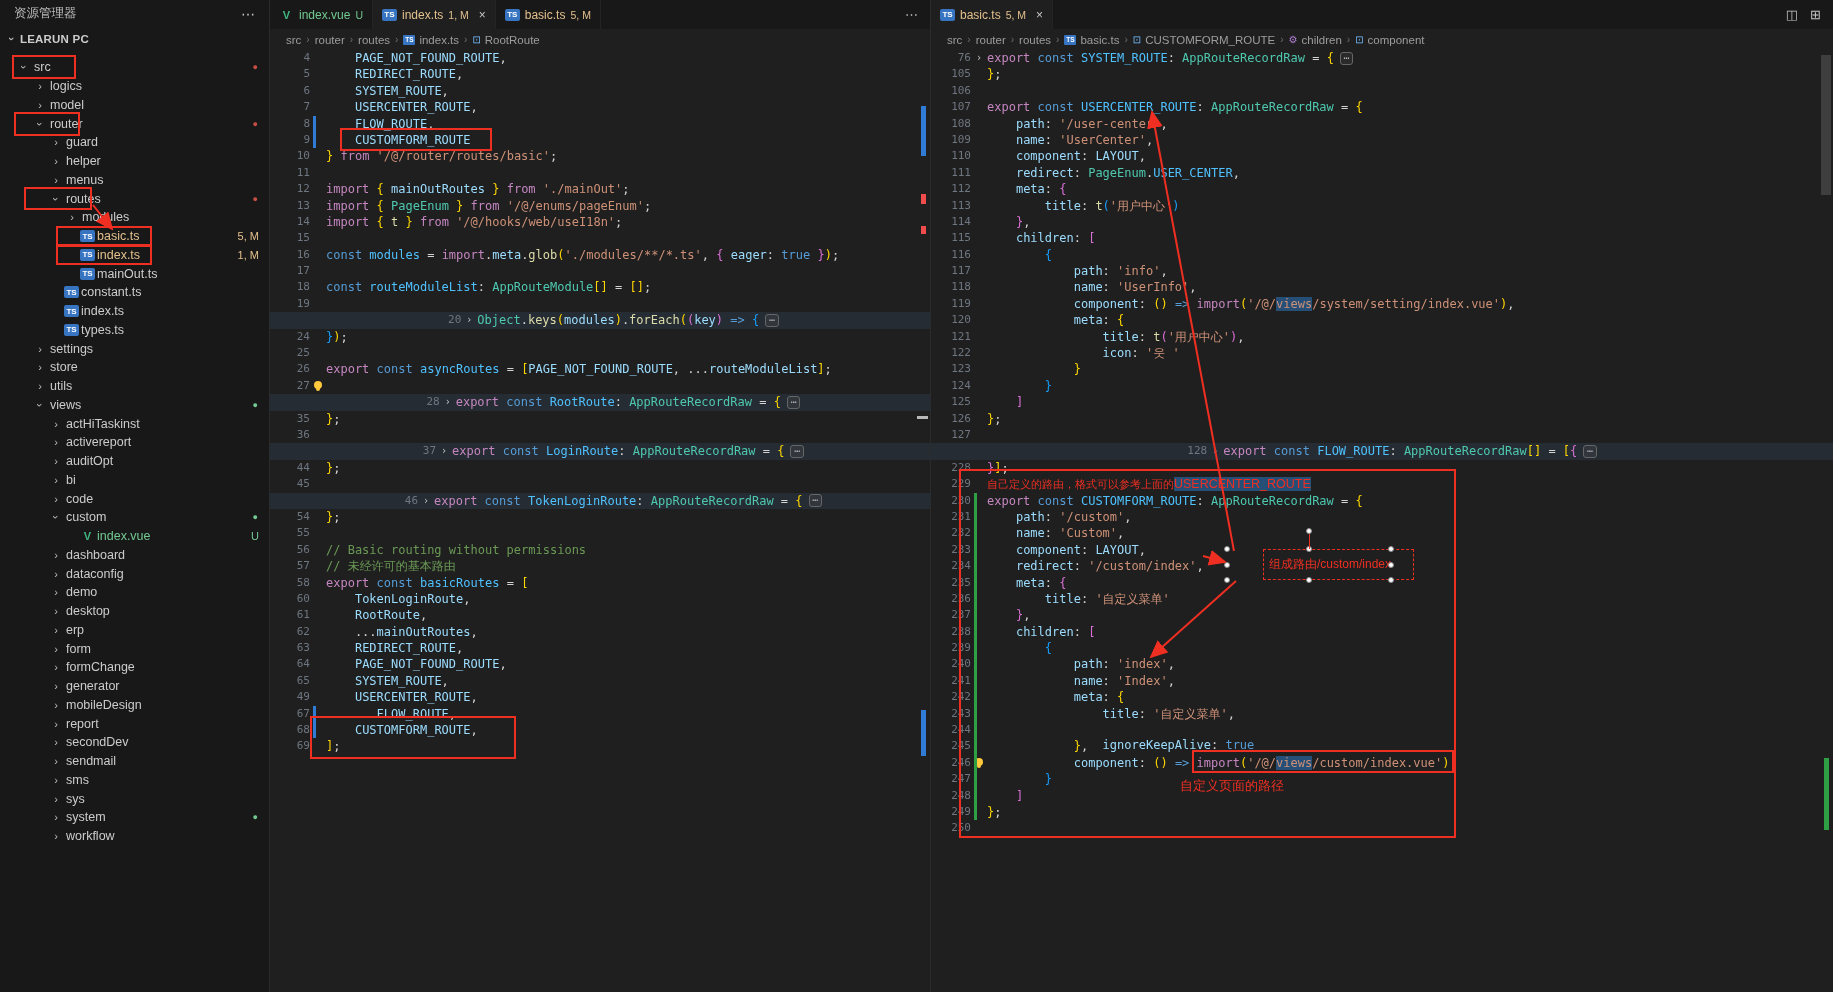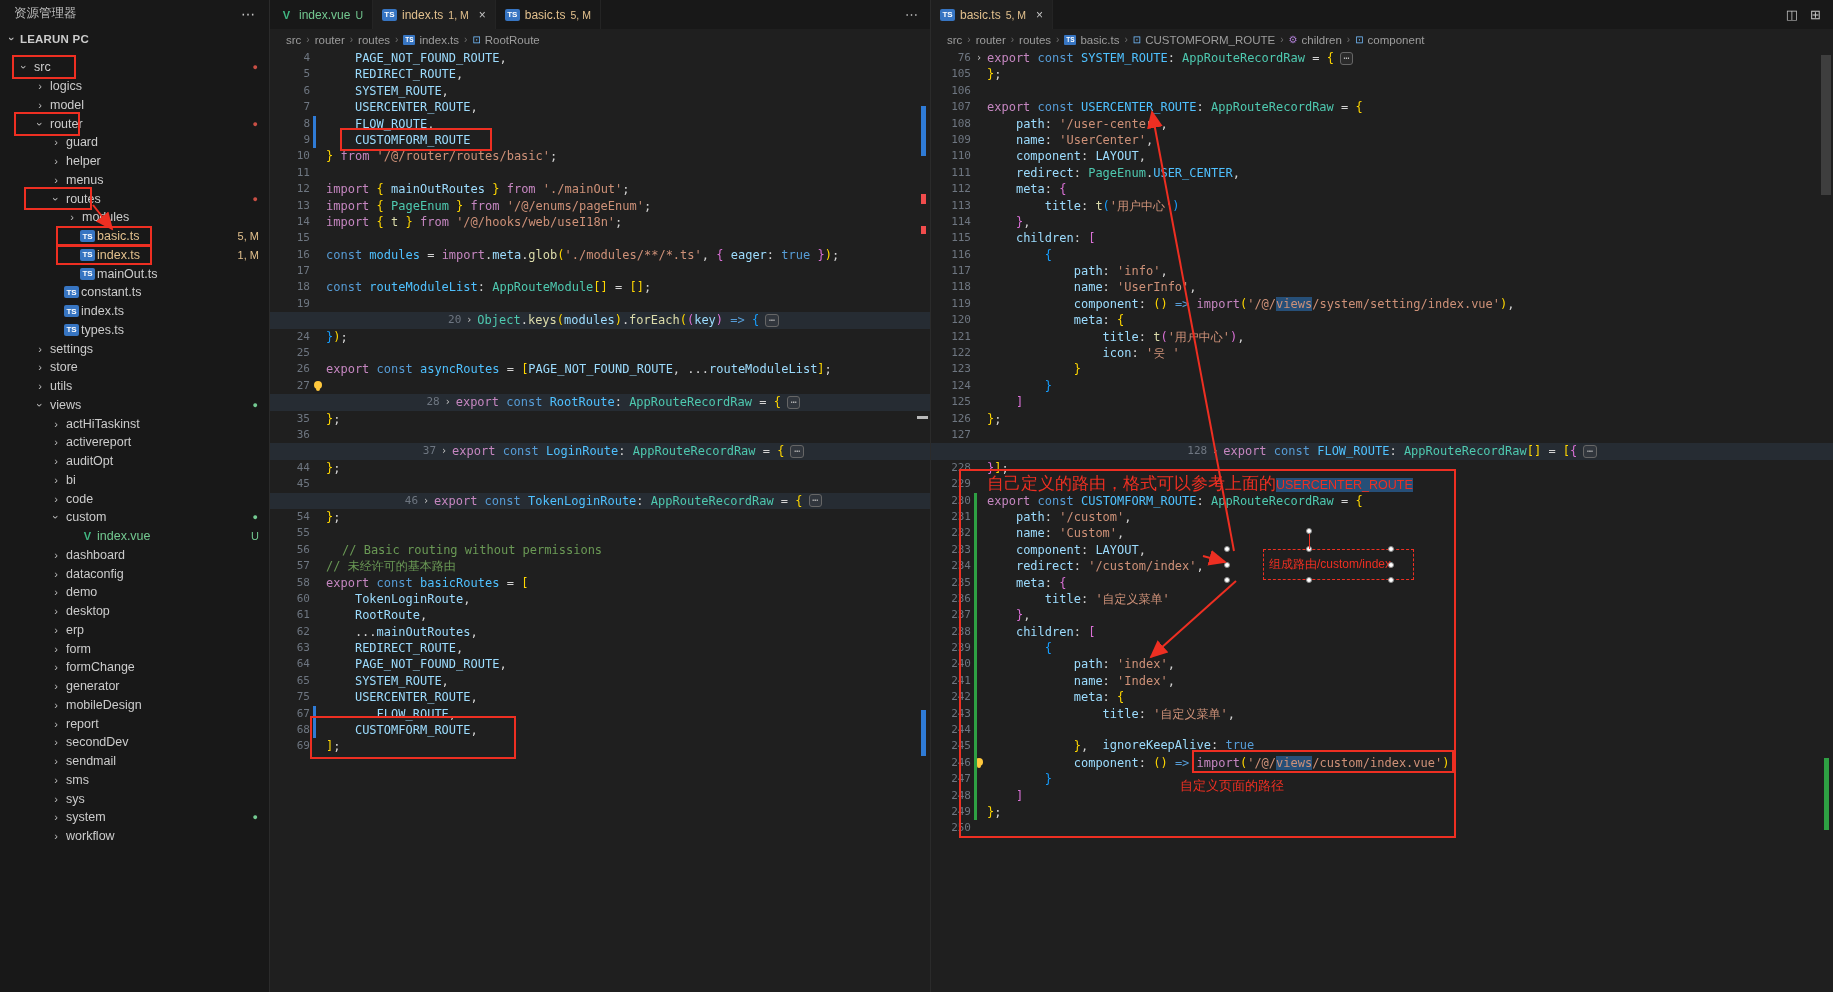--- a/index.html
+++ b/index.html
@@ -46,21 +46,21 @@
   .ln{flex:none;width:40px;text-align:right;color:#6e7681;font-size:11px;}
   .chv{flex:none;width:16px;text-align:center;color:#c5c5c5;font-size:10px;}
   .gb{position:absolute;left:43px;top:0;bottom:0;width:3px;}
   .gb-mod{background:#2f7bd6;} .gb-add{background:#2ea043;}
   .pill{border:1px solid #666;border-radius:3px;color:#bbb;background:rgba(255,255,255,.05);font-size:9px;line-height:11px;padding:0 3px;margin-left:6px;align-self:center;flex:none;}
   .bulb{display:inline-block;width:8px;height:8px;border-radius:50%;background:#ffc83d;box-shadow:0 4px 0 -2px #ffc83d;margin-top:2px;}
   .tk.k{color:#C586C0}.tk.d{color:#569CD6}.tk.v{color:#9CDCFE}.tk.c{color:#4FC1FF}
   .tk.t{color:#4EC9B0}.tk.f{color:#DCDCAA}.tk.s{color:#CE9178}.tk.m{color:#6A9955}
   .tk.p{color:#D4D4D4}.tk.b1{color:#FFD700}.tk.b2{color:#DA70D6}.tk.b3{color:#179FFF}
   .tk.sh{color:#CE9178;background:#264f78;}
-  .tk.anno{color:var(--red);font-family:"Liberation Sans",sans-serif;font-size:17px;}
+  .tk.anno{color:var(--red);font-family:"Liberation Sans",sans-serif;font-size:11px;}
   .tk.ahl{color:var(--red);background:#264f78;font-family:"Liberation Sans",sans-serif;font-size:12.5px;}
 
   .ruler{position:absolute;top:46px;right:0;width:14px;bottom:0;}
   .rmark{position:absolute;right:4px;width:5px;}
 
   
   #annoLayer{position:absolute;inset:0;pointer-events:none;z-index:40;}
   #annoSvg{position:absolute;inset:0;pointer-events:none;z-index:45;}
   .abox{position:absolute;border:2px solid var(--red);}
   .atext{position:absolute;color:var(--red);font-size:13px;white-space:nowrap;}
@@ -330,30 +330,30 @@
         <div class="crow"><span class="ln">27</span><span class="chv"><span class="bulb"></span></span><span style="white-space: pre;"></span></div>
         <div class="crow hl"><span class="ln">28</span><span class="chv">›</span><span style="white-space: pre;"><span class="tk k">export</span><span class="tk p"> </span><span class="tk d">const</span><span class="tk p"> </span><span class="tk c">RootRoute</span><span class="tk p">: </span><span class="tk t">AppRouteRecordRaw</span><span class="tk p"> = </span><span class="tk b1">{</span></span><span class="pill">⋯</span></div>
         <div class="crow"><span class="ln">35</span><span class="chv"></span><span style="white-space: pre;"><span class="tk b1">}</span><span class="tk p">;</span></span></div>
         <div class="crow"><span class="ln">36</span><span class="chv"></span><span style="white-space: pre;"></span></div>
         <div class="crow hl"><span class="ln">37</span><span class="chv">›</span><span style="white-space: pre;"><span class="tk k">export</span><span class="tk p"> </span><span class="tk d">const</span><span class="tk p"> </span><span class="tk c">LoginRoute</span><span class="tk p">: </span><span class="tk t">AppRouteRecordRaw</span><span class="tk p"> = </span><span class="tk b1">{</span></span><span class="pill">⋯</span></div>
         <div class="crow"><span class="ln">44</span><span class="chv"></span><span style="white-space: pre;"><span class="tk b1">}</span><span class="tk p">;</span></span></div>
         <div class="crow"><span class="ln">45</span><span class="chv"></span><span style="white-space: pre;"></span></div>
         <div class="crow hl"><span class="ln">46</span><span class="chv">›</span><span style="white-space: pre;"><span class="tk k">export</span><span class="tk p"> </span><span class="tk d">const</span><span class="tk p"> </span><span class="tk c">TokenLoginRoute</span><span class="tk p">: </span><span class="tk t">AppRouteRecordRaw</span><span class="tk p"> = </span><span class="tk b1">{</span></span><span class="pill">⋯</span></div>
         <div class="crow"><span class="ln">54</span><span class="chv"></span><span style="white-space: pre;"><span class="tk b1">}</span><span class="tk p">;</span></span></div>
         <div class="crow"><span class="ln">55</span><span class="chv"></span><span style="white-space: pre;"></span></div>
-        <div class="crow"><span class="ln">56</span><span class="chv"></span><span style="white-space: pre; margin-left: 16px;"><span class="tk m">// Basic routing without permissions</span></span></div>
+        <div class="crow"><span class="ln">56</span><span class="chv"></span><span style="white-space: pre;"><span class="tk m">// Basic routing without permissions</span></span></div>
         <div class="crow"><span class="ln">57</span><span class="chv"></span><span style="white-space: pre;"><span class="tk m">// 未经许可的基本路由</span></span></div>
         <div class="crow"><span class="ln">58</span><span class="chv"></span><span style="white-space: pre;"><span class="tk k">export</span><span class="tk p"> </span><span class="tk d">const</span><span class="tk p"> </span><span class="tk c">basicRoutes</span><span class="tk p"> = </span><span class="tk b1">[</span></span></div>
         <div class="crow"><span class="ln">60</span><span class="chv"></span><span style="white-space: pre;"><span class="tk p">    </span><span class="tk v">TokenLoginRoute</span><span class="tk p">,</span></span></div>
         <div class="crow"><span class="ln">61</span><span class="chv"></span><span style="white-space: pre;"><span class="tk p">    </span><span class="tk v">RootRoute</span><span class="tk p">,</span></span></div>
         <div class="crow"><span class="ln">62</span><span class="chv"></span><span style="white-space: pre;"><span class="tk p">    ...</span><span class="tk v">mainOutRoutes</span><span class="tk p">,</span></span></div>
         <div class="crow"><span class="ln">63</span><span class="chv"></span><span style="white-space: pre;"><span class="tk p">    </span><span class="tk v">REDIRECT_ROUTE</span><span class="tk p">,</span></span></div>
         <div class="crow"><span class="ln">64</span><span class="chv"></span><span style="white-space: pre;"><span class="tk p">    </span><span class="tk v">PAGE_NOT_FOUND_ROUTE</span><span class="tk p">,</span></span></div>
         <div class="crow"><span class="ln">65</span><span class="chv"></span><span style="white-space: pre;"><span class="tk p">    </span><span class="tk v">SYSTEM_ROUTE</span><span class="tk p">,</span></span></div>
-        <div class="crow"><span class="ln">75</span><span class="chv"></span><span style="white-space: pre;"><span class="tk p">    </span><span class="tk v">USERCENTER_ROUTE</span><span class="tk p">,</span></span></div>
+        <div class="crow"><span class="ln">49</span><span class="chv"></span><span style="white-space: pre;"><span class="tk p">    </span><span class="tk v">USERCENTER_ROUTE</span><span class="tk p">,</span></span></div>
         <div class="crow"><span class="ln">67</span><span class="chv"></span><span class="gb gb-mod"></span><span style="white-space: pre;"><span class="tk p">    ...</span><span class="tk v">FLOW_ROUTE</span><span class="tk p">,</span></span></div>
         <div class="crow"><span class="ln">68</span><span class="chv"></span><span class="gb gb-mod"></span><span style="white-space: pre;"><span class="tk p">    </span><span class="tk v">CUSTOMFORM_ROUTE</span><span class="tk p">,</span></span></div>
         <div class="crow"><span class="ln">69</span><span class="chv"></span><span style="white-space: pre;"><span class="tk b1">]</span><span class="tk p">;</span></span></div>
       </div>
     <div class="ruler" id="ruler0">
         <div class="rmark" style="top: 60px; height: 50px; background: rgb(47, 123, 214);"></div>
         <div class="rmark" style="top: 148px; height: 10px; background: rgb(241, 76, 76);"></div>
         <div class="rmark" style="top: 180px; height: 8px; background: rgb(241, 76, 76);"></div>
         <div class="rmark" style="top: 370px; height: 3px; background: rgb(185, 185, 185); width: 11px; right: 2px;"></div>
         <div class="rmark" style="top: 664px; height: 46px; background: rgb(47, 123, 214);"></div>

